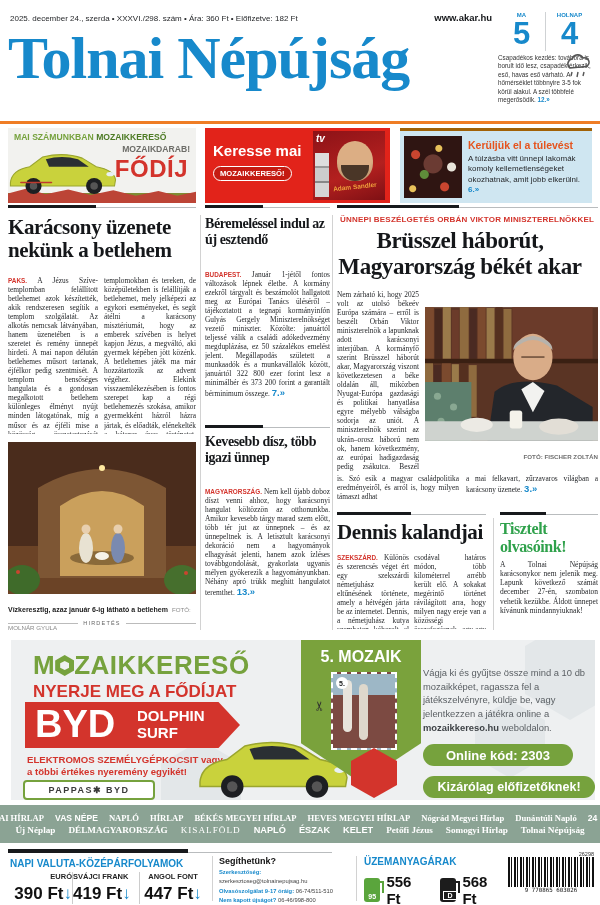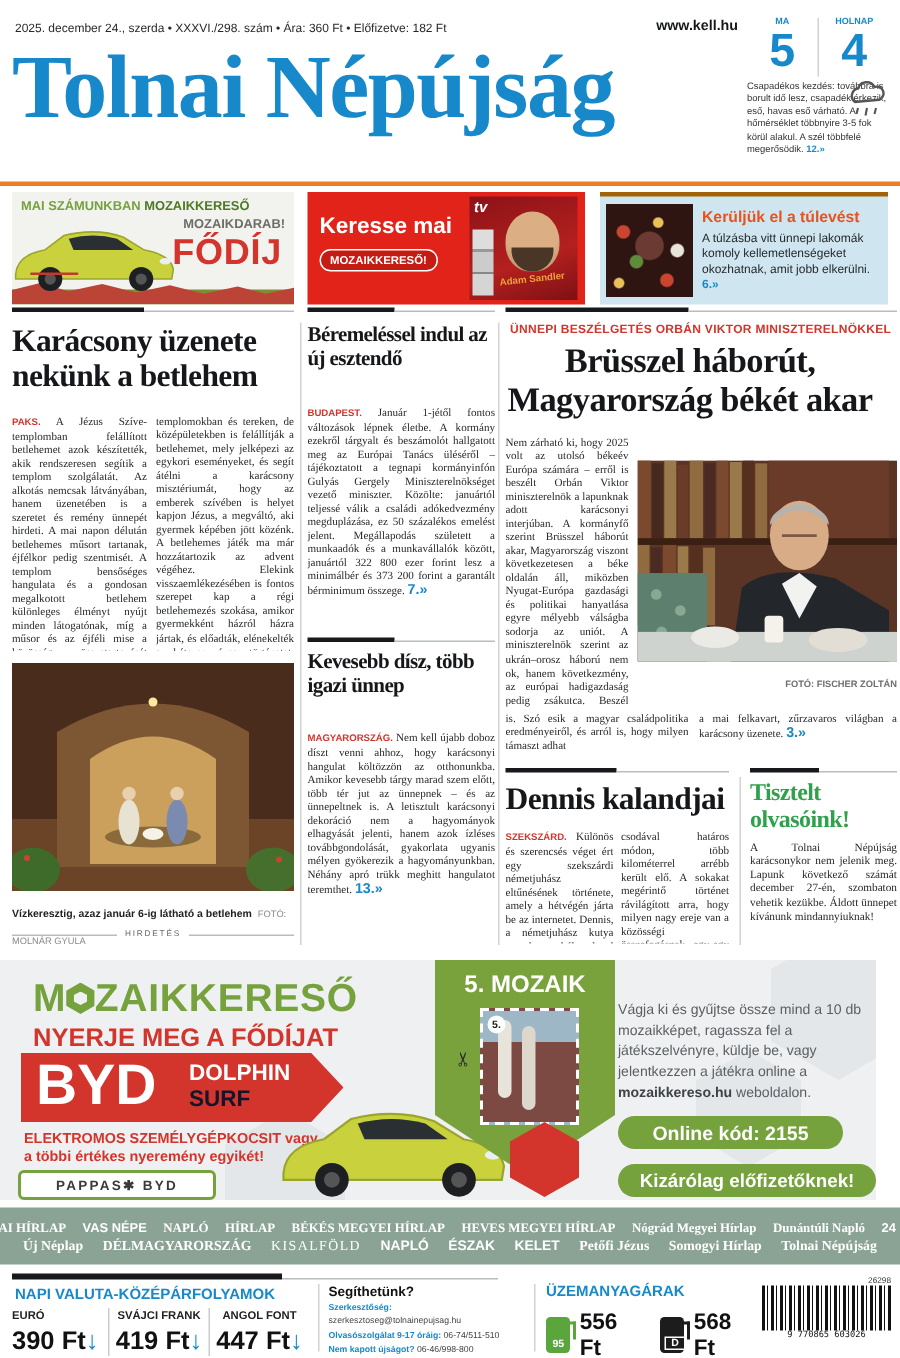--- a/index.html
+++ b/index.html
@@ -28,21 +28,21 @@
   .hexdec{position:absolute;clip-path:polygon(50% 0,100% 26%,100% 74%,50% 100%,0 74%,0 26%);background:#e3e7e9;}
   .logoitem{color:#fff;font-weight:700;white-space:nowrap;}
   .barcode-stripes{height:30px;background:repeating-linear-gradient(90deg,#111 0 2px,#fff 2px 3px,#111 3px 4px,#fff 4px 6px);}
 </style>
 </head>
 <body>
 
 <div class="page">
 
   <div class="abs sans" style="left:10px;top:14px;font-size:8px;color:#26282b;">2025. december 24., szerda • XXXVI./298. szám • Ára: 360 Ft • Előfizetve: 182 Ft</div>
-  <div class="abs sans" style="left:400px;top:12px;width:92px;text-align:right;font-size:9.5px;font-weight:800;color:#15171a;">www.kell.hu</div>
+  <div class="abs sans" style="left:400px;top:12px;width:92px;text-align:right;font-size:9.5px;font-weight:800;color:#15171a;">www.akar.hu</div>
 
   <div class="abs" style="left:8px;top:28px;font-size:60px;font-weight:700;color:#1789cb;letter-spacing:-1px;line-height:1;">Tolnai Népújság</div>
 
   <div class="abs" style="left:498px;top:12px;width:96px;">
     <div style="display:flex;">
       <div style="width:47px;text-align:center;border-right:1px solid #cfd2d4;">
         <div class="sans blue" style="font-size:6px;font-weight:800;">MA</div>
         <div class="sans blue" style="font-size:31px;font-weight:800;line-height:1.05;">5</div>
       </div>
       <div style="width:47px;text-align:center;">
@@ -231,34 +231,34 @@
   <div class="abs bodytxt just" style="left:414px;top:553px;width:72px;height:76px;">
     <span>csodával határos módon, több kilométerrel arrébb került elő. A sokakat megérintő történet rávilágított arra, hogy milyen nagy ereje van a közösségi összefogásnak egy-egy ilyen helyzetben.</span>
     
   </div>
 
   <div class="rule-black" style="left:500px;top:512px;width:46px;"></div>
   <div class="rule-gray" style="left:546px;top:514px;width:52px;"></div>
   <div class="abs headline" style="left:500px;top:520px;width:98px;font-size:16px;line-height:1.1;color:#2fa14b;">Tisztelt olvasóink!</div>
   <div class="abs bodytxt just" style="left:500px;top:560px;width:98px;height:70px;font-size:7.5px;">A Tolnai Népújság karácsonykor nem jelenik meg. Lapunk következő számát december 27-én, szombaton vehetik kezükbe. Áldott ünnepet kívánunk mindannyiuknak!</div>
 
-  <div class="abs" style="left:0;top:640px;width:584px;height:160px;background:#eef0f1;overflow:hidden;">
+  <div class="abs" style="left:11px;top:640px;width:584px;height:160px;background:#eef0f1;overflow:hidden;">
     <div class="hexdec" style="right:-20px;top:-20px;width:90px;height:100px;"></div>
     <div class="hexdec" style="right:50px;top:60px;width:70px;height:78px;"></div>
     <div class="hexdec" style="left:150px;bottom:-30px;width:80px;height:90px;"></div>
 
     <div class="sans" style="position:absolute;left:22px;top:10px;font-size:26px;font-weight:800;color:#76a23d;letter-spacing:0.5px;">
       <span>M</span><span class="hexO"><i></i></span><span>ZAIKKERESŐ</span>
     </div>
     <div class="sans" style="position:absolute;left:22px;top:42px;font-size:17px;font-weight:800;color:#d3342c;">NYERJE MEG A FŐDÍJAT</div>
 
     <div class="abs" style="left:14px;top:62px;width:215px;height:46px;background:#d3342c;clip-path:polygon(0 0,90% 0,100% 50%,90% 100%,0 100%);">
       <span class="sans" style="position:absolute;left:10px;top:1px;font-size:38px;font-weight:800;color:#fff;">BYD</span>
       <span class="sans" style="position:absolute;left:112px;top:6px;font-size:15px;font-weight:800;color:#fff;line-height:1;">DOLPHIN</span>
-      <span class="sans" style="position:absolute;left:112px;top:23px;font-size:15px;font-weight:800;color:#0f172a;line-height:1;">SURF</span>
+      <span class="sans" style="position:absolute;left:112px;top:23px;font-size:15px;font-weight:800;color:#ffffff;line-height:1;">SURF</span>
     </div>
 
     <div class="sans" style="position:absolute;left:16px;top:114px;font-size:9.6px;font-weight:700;color:#d3342c;">ELEKTROMOS SZEMÉLYGÉPKOCSIT vagy</div>
     <div class="sans" style="position:absolute;left:16px;top:126px;font-size:9.6px;font-weight:700;color:#d3342c;">a többi értékes nyeremény egyikét!</div>
 
     <div class="sans" style="position:absolute;left:12px;top:140px;width:128px;height:16px;background:#fff;border:2px solid #76a23d;border-radius:4px;display:flex;align-items:center;justify-content:center;font-size:9px;font-weight:700;color:#3a3a3a;letter-spacing:1.5px;">PAPPAS✱ BYD</div>
 
     <svg class="abs" style="left:180px;top:88px;" width="165" height="75" viewBox="0 0 220 100">
       <path d="M12,72 Q14,48 48,42 L72,24 Q112,14 146,26 L172,42 Q205,48 208,66 L206,78 L12,78 Z" fill="#c9d23c" stroke="#9aa52e" stroke-width="2"></path>
       <path d="M78,28 Q108,20 138,28 L158,42 L84,42 Z" fill="#2a2f33"></path>
@@ -276,21 +276,21 @@
         <div class="abs" style="left:26px;top:10px;width:9px;height:56px;border-radius:5px;background:#ded8cc;"></div>
         <div class="sans" style="position:absolute;left:3px;top:3px;background:#fff;border-radius:50%;width:12px;height:12px;display:flex;align-items:center;justify-content:center;font-size:7px;font-weight:800;color:#222;">5.</div>
       </div>
       <div style="position:absolute;left:14px;top:58px;font-size:13px;color:#2e2e2e;transform:rotate(-90deg);">✂</div>
     </div>
     <div class="abs" style="left:340px;top:108px;width:46px;height:50px;background:#d3342c;clip-path:polygon(50% 0,100% 26%,100% 74%,50% 100%,0 74%,0 26%);"></div>
 
     <div class="sans" style="position:absolute;left:412px;top:26px;width:170px;font-size:9.4px;line-height:1.45;color:#5a5f63;">
       <span>Vágja ki és gyűjtse össze mind a 10 db mozaikképet, ragassza fel a játékszelvényre, küldje be, vagy jelentkezzen a játékra online a </span><span style="font-weight:800;color:#3f4347;">mozaikkereso.hu</span><span> weboldalon.</span>
     </div>
-    <div class="pill-green" style="position:absolute;left:412px;top:104px;width:150px;height:22px;font-size:13px;">Online kód: 2155</div>
+    <div class="pill-green" style="position:absolute;left:412px;top:104px;width:150px;height:22px;font-size:13px;">Online kód: 2303</div>
     <div class="pill-green" style="position:absolute;left:412px;top:136px;width:172px;height:22px;font-size:12.5px;">Kizárólag előfizetőknek!</div>
   </div>
 
   <div class="abs serif" style="left:0;top:805px;width:600px;height:38px;background:#8ba394;display:flex;flex-direction:column;justify-content:center;gap:2px;">
     <div style="display:flex;justify-content:center;gap:11px;font-size:8.6px;">
       <span class="logoitem">ZALAI HÍRLAP</span>
       <span class="logoitem sans">VAS NÉPE</span>
       <span class="logoitem">NAPLÓ</span>
       <span class="logoitem">HÍRLAP</span>
       <span class="logoitem">BÉKÉS MEGYEI HÍRLAP</span>
@@ -310,28 +310,28 @@
       <span class="logoitem">Somogyi Hírlap</span>
       <span class="logoitem">Tolnai Népújság</span>
     </div>
   </div>
 
   <div class="abs" style="left:8px;top:849px;width:180px;height:4px;background:#17191c;"></div>
   <div class="rule-gray" style="left:188px;top:852px;width:144px;"></div>
 
   <div class="abs sans blue" style="left:10px;top:858px;font-size:10px;font-weight:800;">NAPI VALUTA-KÖZÉPÁRFOLYAMOK</div>
   <div class="abs sans" style="left:8px;top:872px;width:200px;display:flex;">
-    <div style="width:64px;text-align:left;">
+    <div style="width:64px;text-align:right;">
       <div style="font-size:7.5px;font-weight:700;color:#222;">EURÓ</div>
       <div style="font-size:17px;font-weight:800;color:#111;margin-top:3px;">
         <span>390 Ft</span><span class="blue" style="font-weight:800;">↓</span>
       </div>
     </div>
     <div style="width:1px;background:#ccc;"></div>
-    <div style="width:66px;text-align:center;">
+    <div style="width:66px;">
       <div style="font-size:7.5px;font-weight:700;color:#222;">SVÁJCI FRANK</div>
       <div style="font-size:17px;font-weight:800;color:#111;margin-top:3px;">
         <span>419 Ft</span><span class="blue" style="font-weight:800;">↓</span>
       </div>
     </div>
     <div style="width:1px;background:#ccc;"></div>
     <div style="width:66px;text-align:center;">
       <div style="font-size:7.5px;font-weight:700;color:#222;">ANGOL FONT</div>
       <div style="font-size:17px;font-weight:800;color:#111;margin-top:3px;">
         <span>447 Ft</span><span class="blue" style="font-weight:800;">↓</span>

